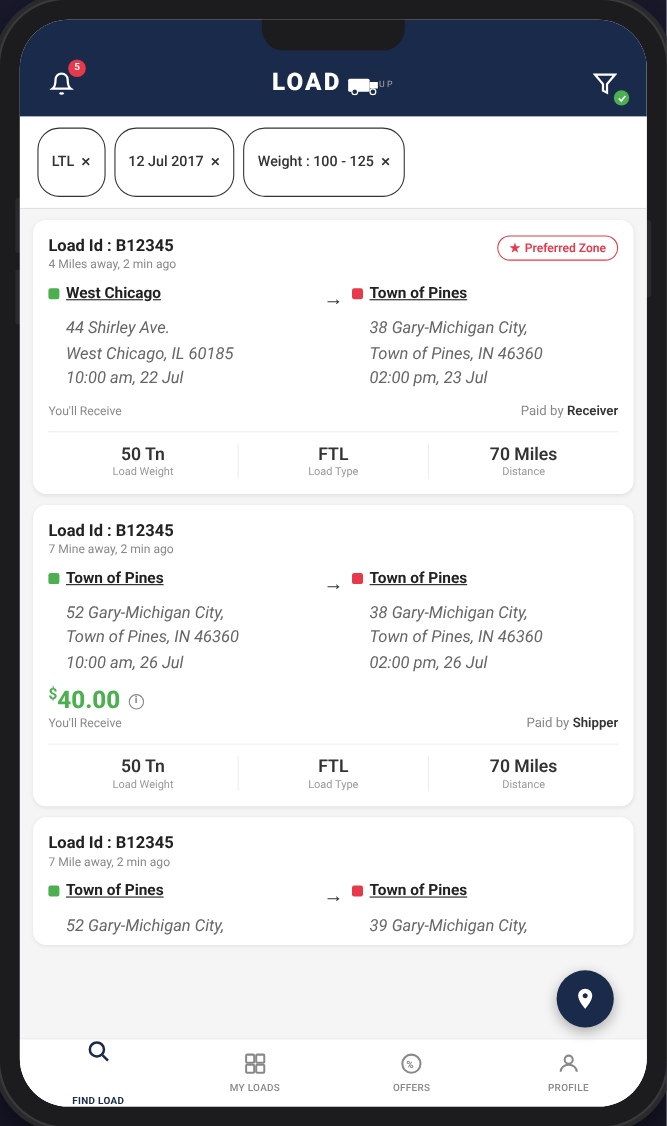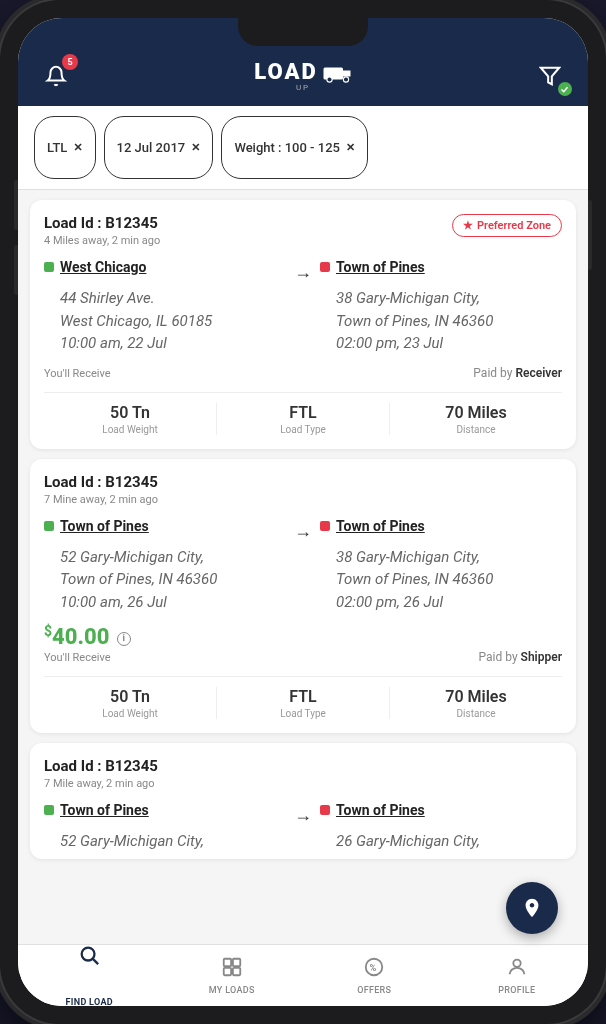--- a/index.html
+++ b/index.html
@@ -82,21 +82,21 @@
       width: 16px;
       height: 16px;
       font-size: 9px;
       display: flex;
       align-items: center;
       justify-content: center;
       font-weight: bold;
     }
     .logo {
       display: flex;
-      flex-direction: column;
+      flex-direction: row;
       align-items: center;
     }
     .logo-text {
       color: white;
       font-size: 22px;
       font-weight: 900;
       letter-spacing: 2px;
       line-height: 1;
     }
 
@@ -537,21 +537,21 @@
               <span>Town of Pines</span>
             </div>
             <div class="route-addr">52 Gary-Michigan City,</div>
           </div>
           <div class="arrow-col">→</div>
           <div class="route-location">
             <div class="route-city">
               <span class="dot-red"></span>
               <span>Town of Pines</span>
             </div>
-            <div class="route-addr">26 Gary-Michigan City,</div>
+            <div class="route-addr">39 Gary-Michigan City,</div>
           </div>
         </div>
       </div>
 
     </div>
 
     <div class="fab">
       <svg width="22" height="22" viewBox="0 0 24 24" fill="white">
         <path d="M12 2C8.13 2 5 5.13 5 9c0 5.25 7 13 7 13s7-7.75 7-13c0-3.87-3.13-7-7-7zm0 9.5c-1.38 0-2.5-1.12-2.5-2.5s1.12-2.5 2.5-2.5 2.5 1.12 2.5 2.5-1.12 2.5-2.5 2.5z"></path>
       </svg>

